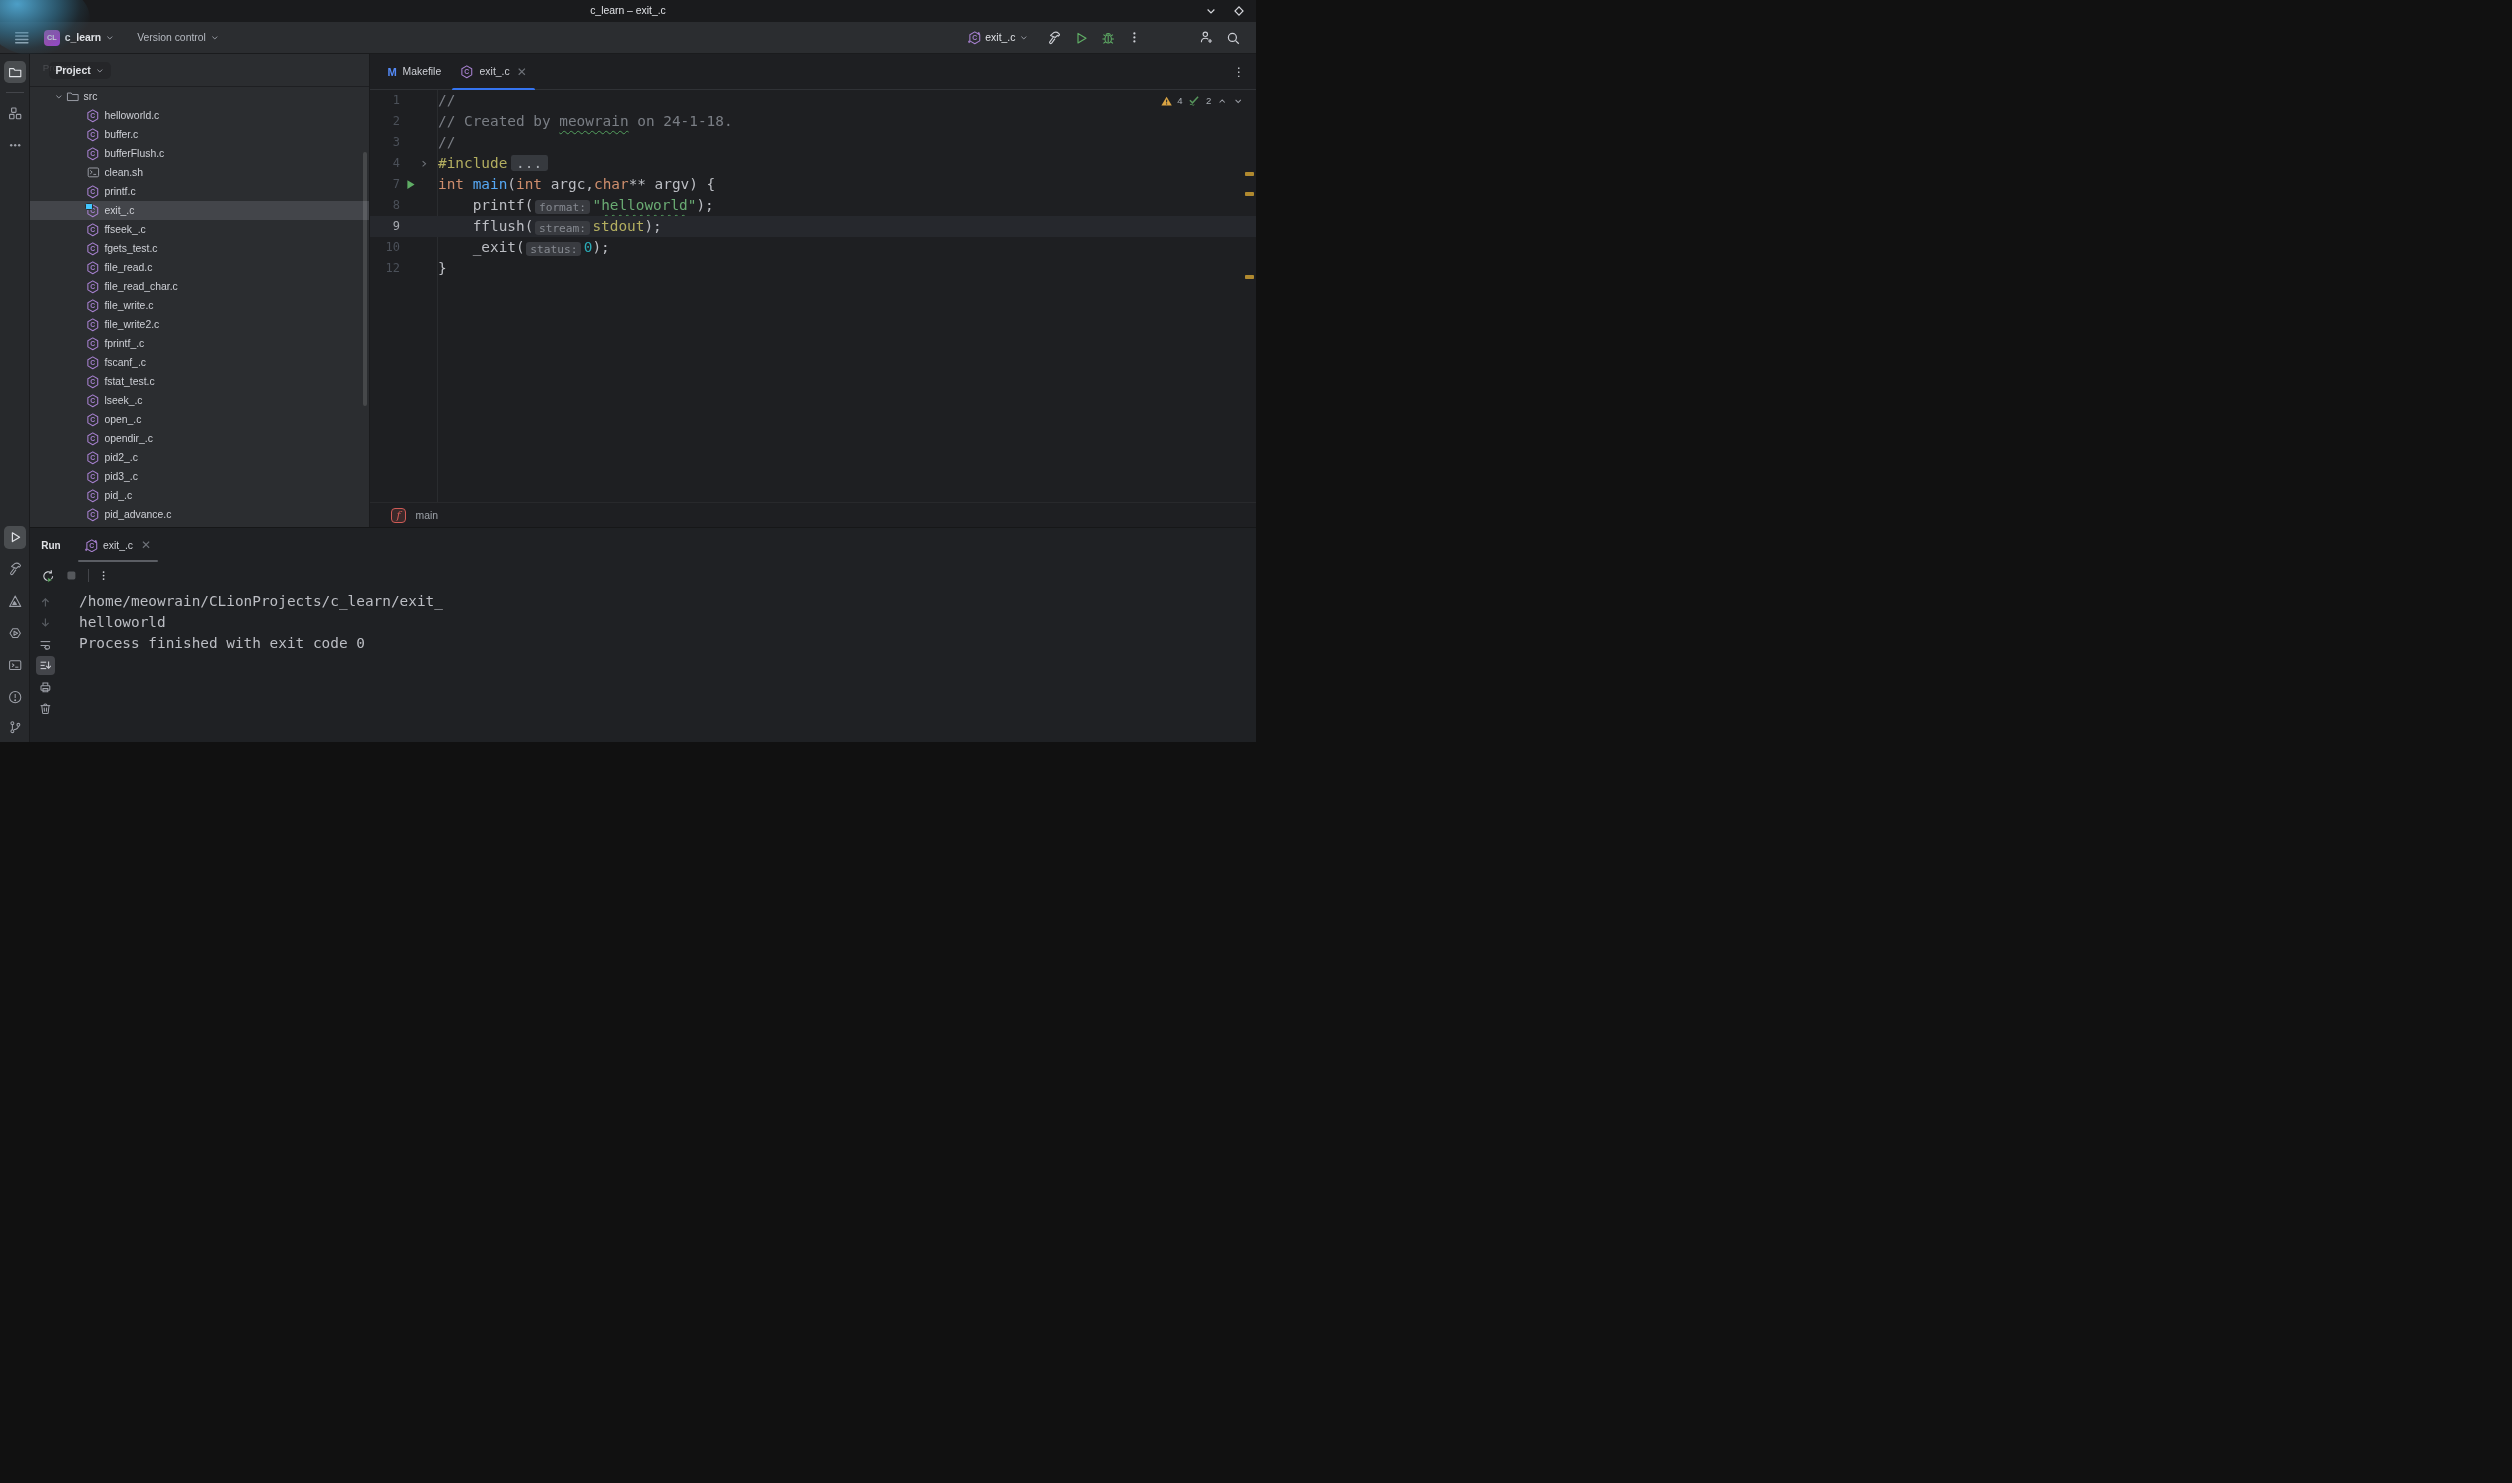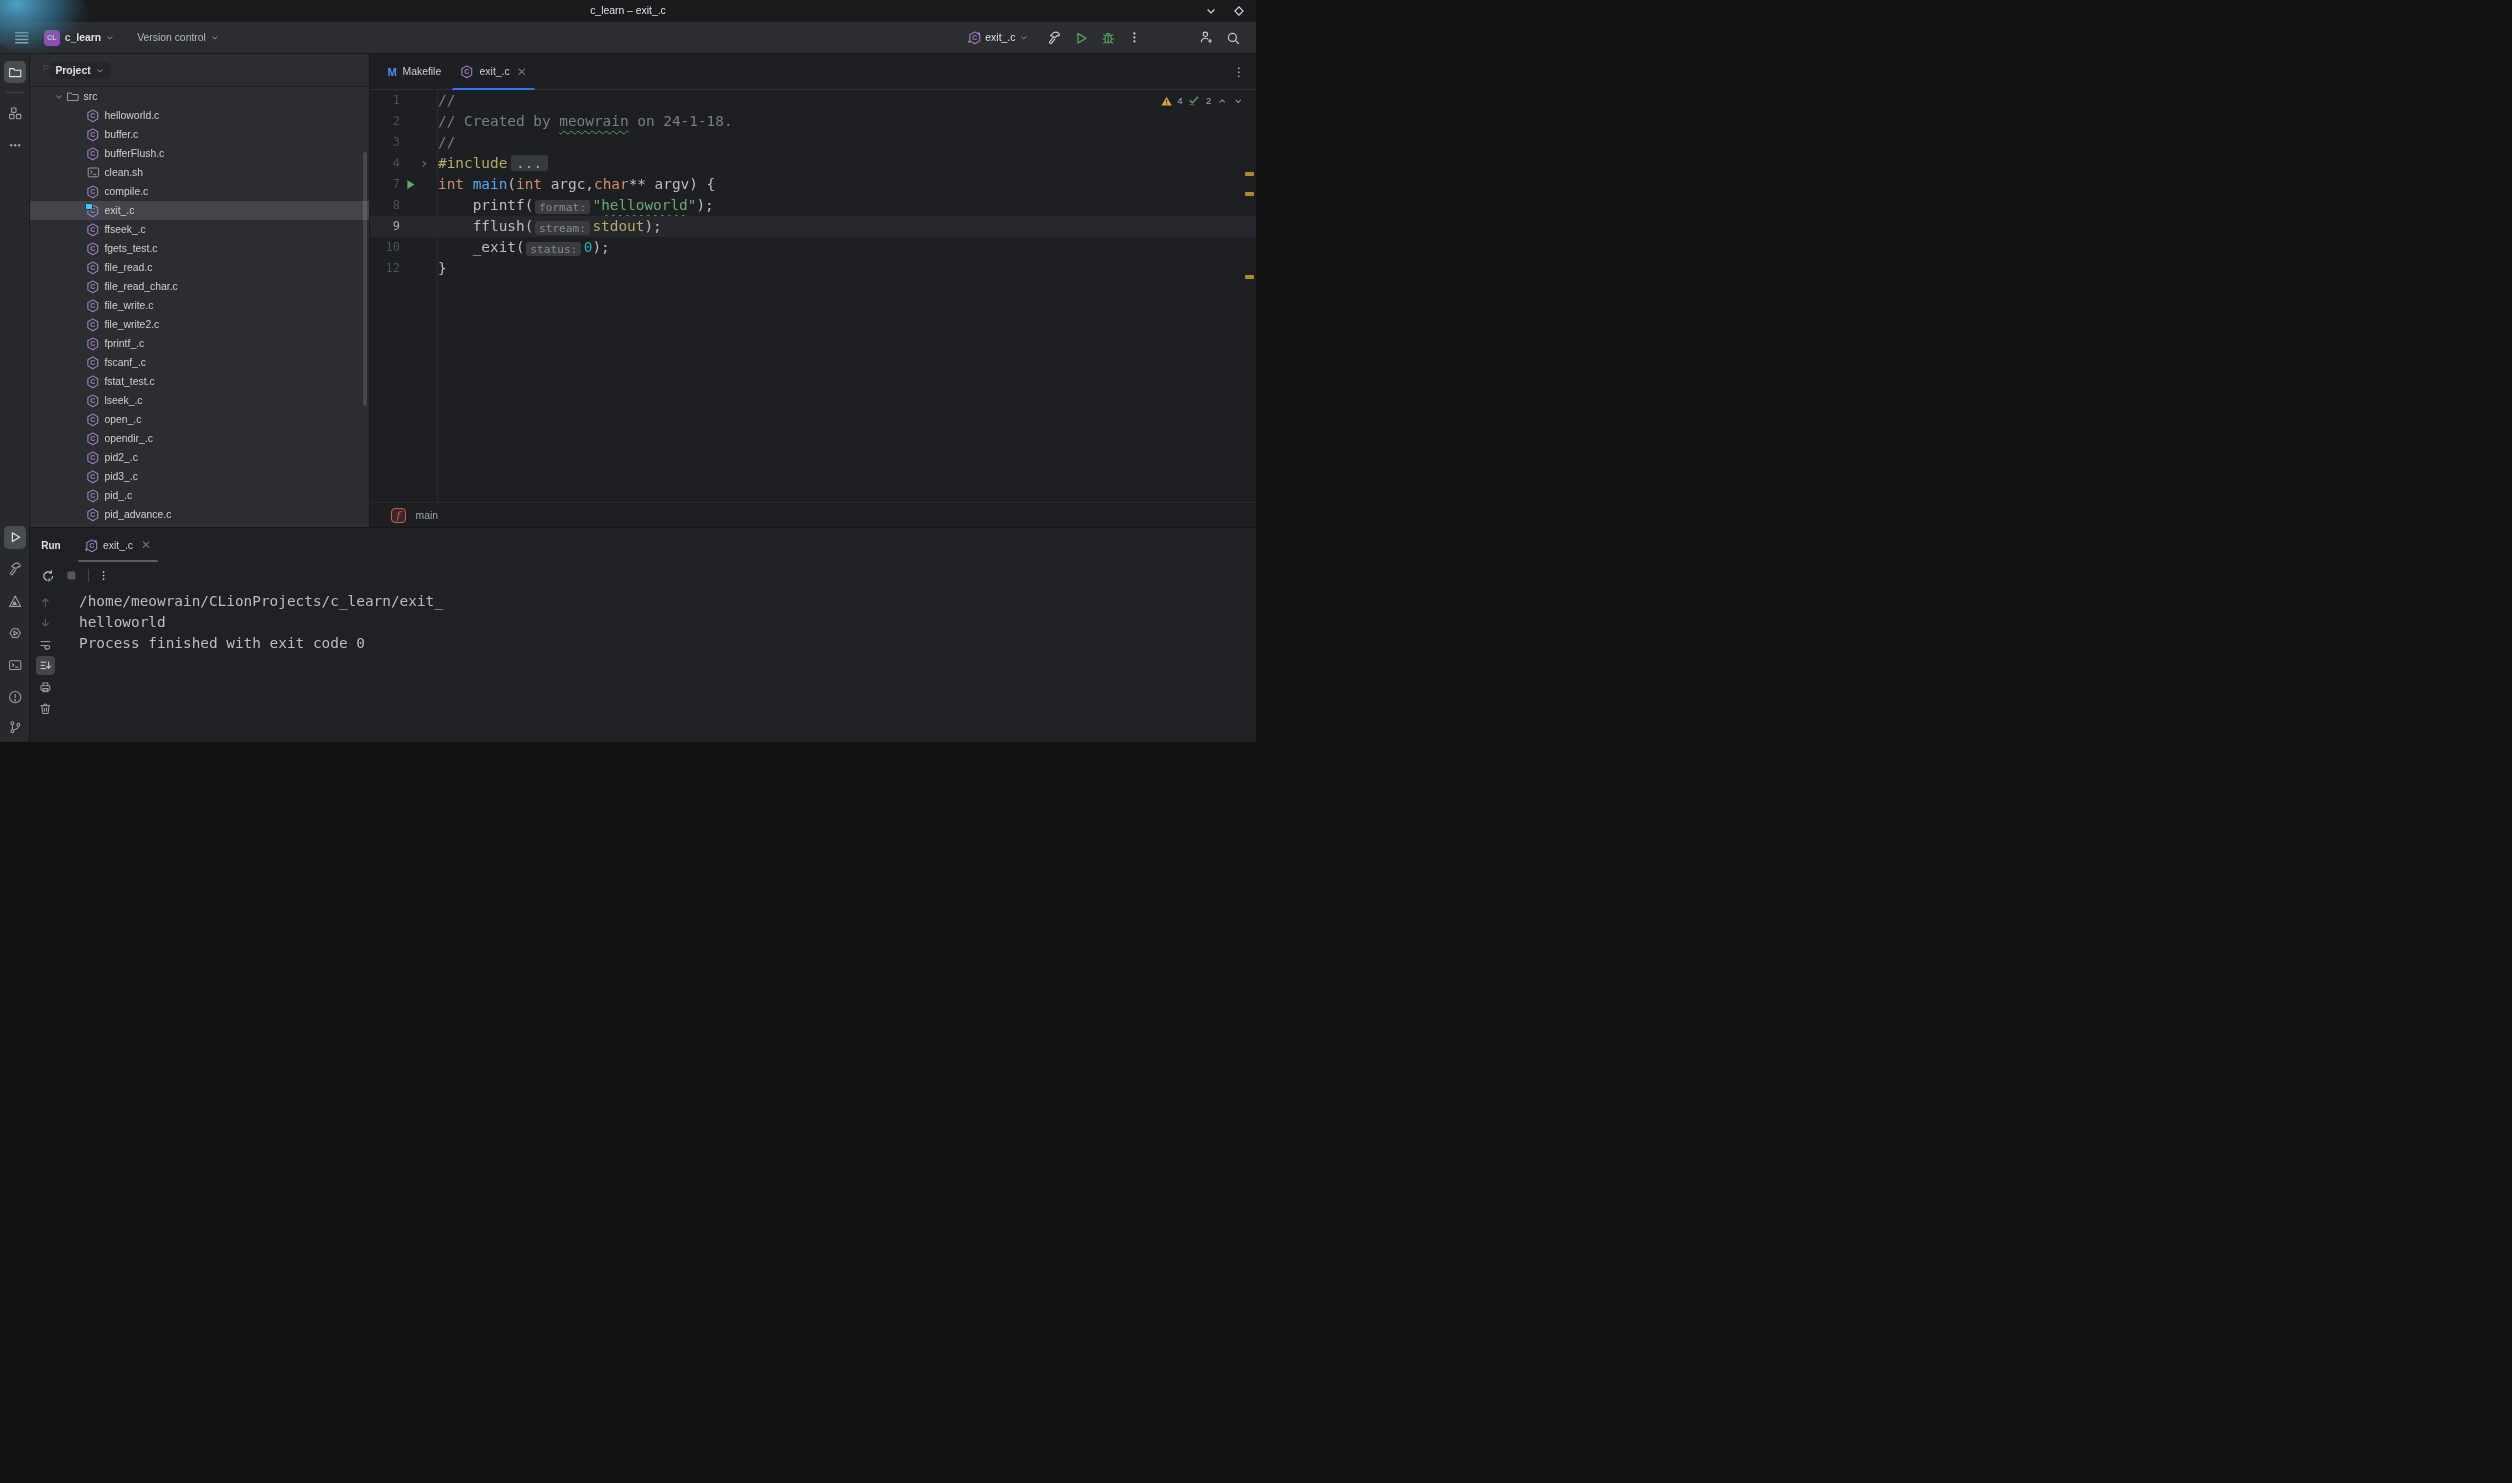--- a/index.html
+++ b/index.html
@@ -351,21 +351,21 @@
             </span>
             <span>clean.sh</span>
           </div>
           <div class="tree-row d1">
             <span class="tr-icon">
               <svg width="13.6" height="13.6" viewBox="0 0 16 16" style="font-size:13px">
     <polygon points="8,1 13.8,4.4 13.8,11.6 8,15 2.2,11.6 2.2,4.4" fill="none" stroke="#a781d0" stroke-width="1.25" stroke-linejoin="round"></polygon>
     <text x="8" y="11" font-size="8" fill="#a781d0" text-anchor="middle" font-family="Liberation Sans,sans-serif" font-weight="bold">C</text>
     </svg>
             </span>
-            <span>compile.c</span>
+            <span>printf.c</span>
           </div>
           <div class="tree-row d1 sel">
             <span class="tr-icon">
               <svg width="13.6" height="13.6" viewBox="0 0 16 16" style="font-size:13px">
     <polygon points="8,1 13.8,4.4 13.8,11.6 8,15 2.2,11.6 2.2,4.4" fill="none" stroke="#a781d0" stroke-width="1.25" stroke-linejoin="round"></polygon>
     <text x="8" y="11" font-size="8" fill="#a781d0" text-anchor="middle" font-family="Liberation Sans,sans-serif" font-weight="bold">C</text>
     </svg>
               <span class="badge"></span>
             </span>
             <span>exit_.c</span>

